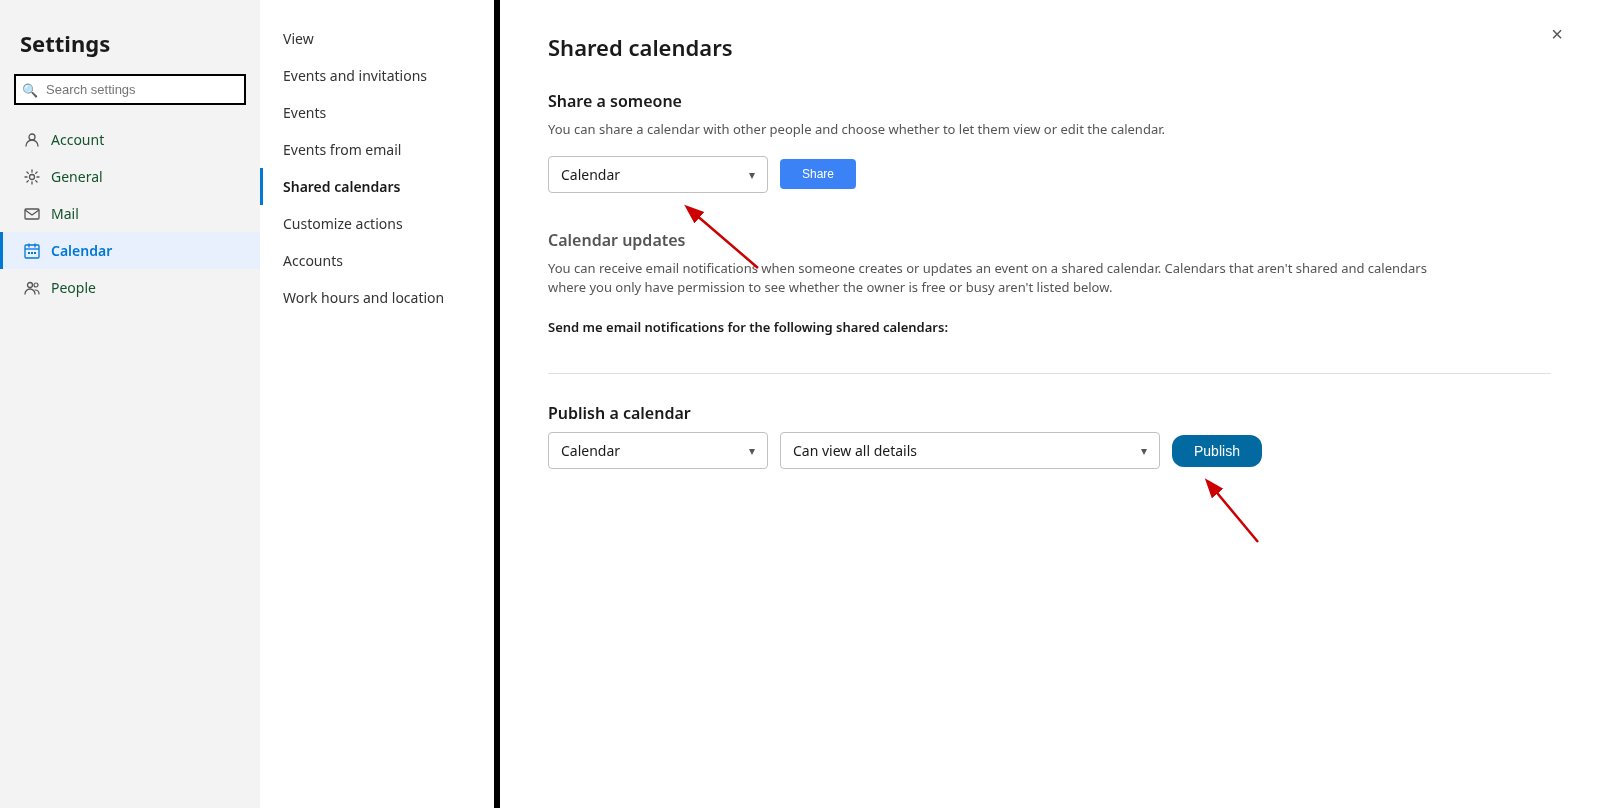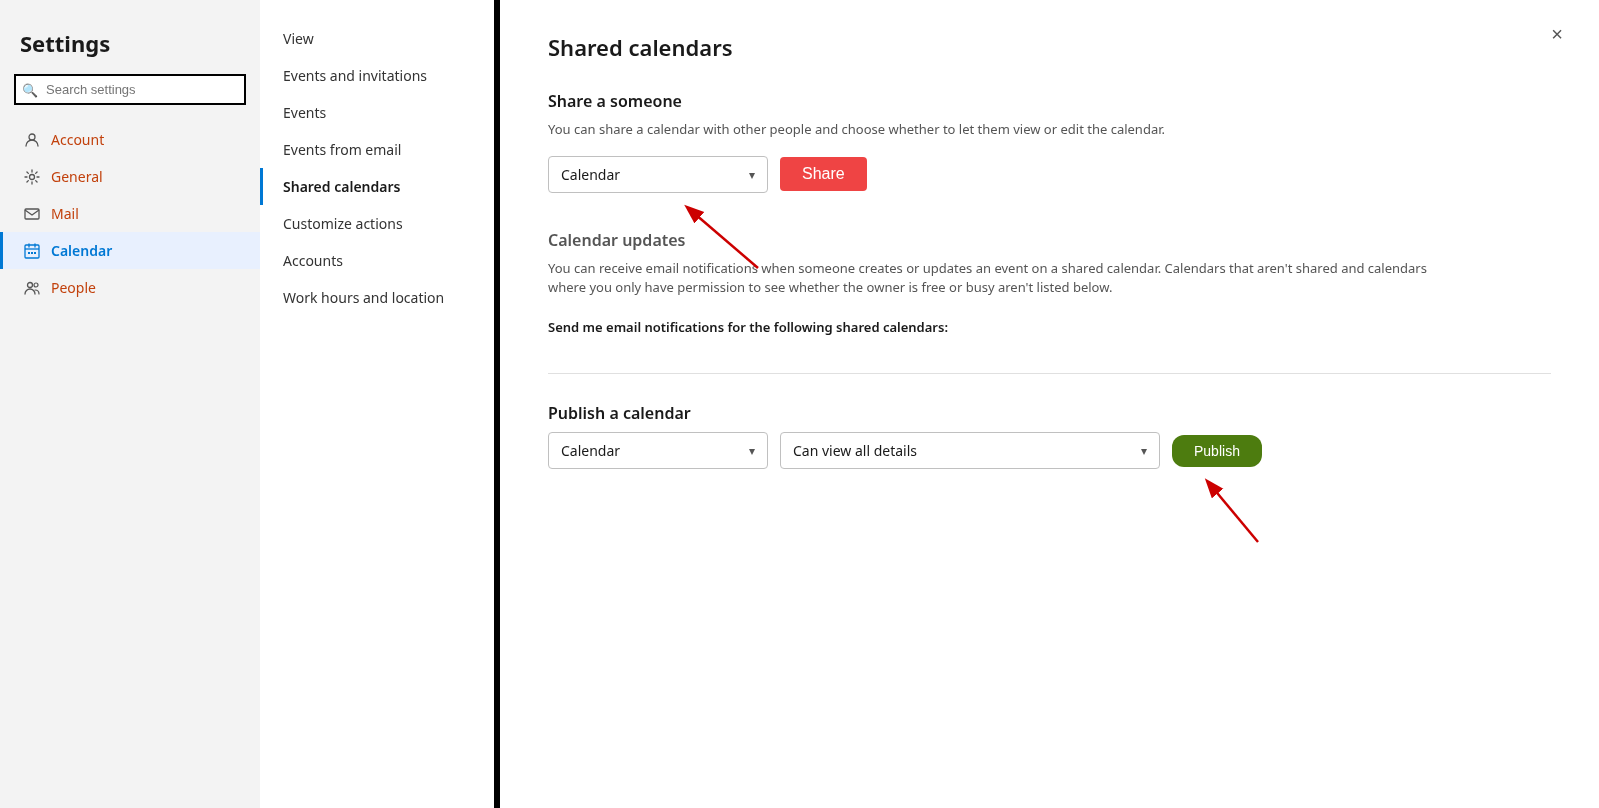--- a/index.html
+++ b/index.html
@@ -49,21 +49,21 @@
       transform: translateY(-50%);
       color: #666;
       font-size: 13px;
     }
     .nav-item {
       display: flex;
       align-items: center;
       gap: 10px;
       padding: 9px 20px;
       cursor: pointer;
-      color: #c2410c;
+      color: #14532d;
       font-size: 14px;
       border-left: 3px solid transparent;
     }
     .nav-item.active {
       border-left: 3px solid #0078d4;
       background: #e8f0fe;
       font-weight: 600;
       color: #0078d4;
     }
     .nav-icon {
@@ -172,32 +172,32 @@
       color: #555;
       font-size: 12px;
       margin-left: 16px;
     }
 
     .select-dropdown.wide {
       min-width: 380px;
     }
 
     .btn-share {
-      background: #ef4444;
+      background: #3b82f6;
       color: #fff;
       border: none;
       padding: 8px 22px;
       border-radius: 4px;
-      font-size: 16px;
+      font-size: 12px;
       font-weight: 500;
       cursor: pointer;
     }
 
     .btn-publish {
-      background: #4d7c0f;
+      background: #0369a1;
       color: #fff;
       border: none;
       padding: 8px 22px;
       border-radius: 12px;
       font-size: 14px;
       font-weight: 500;
       cursor: pointer;
     }
 
     .divider {

